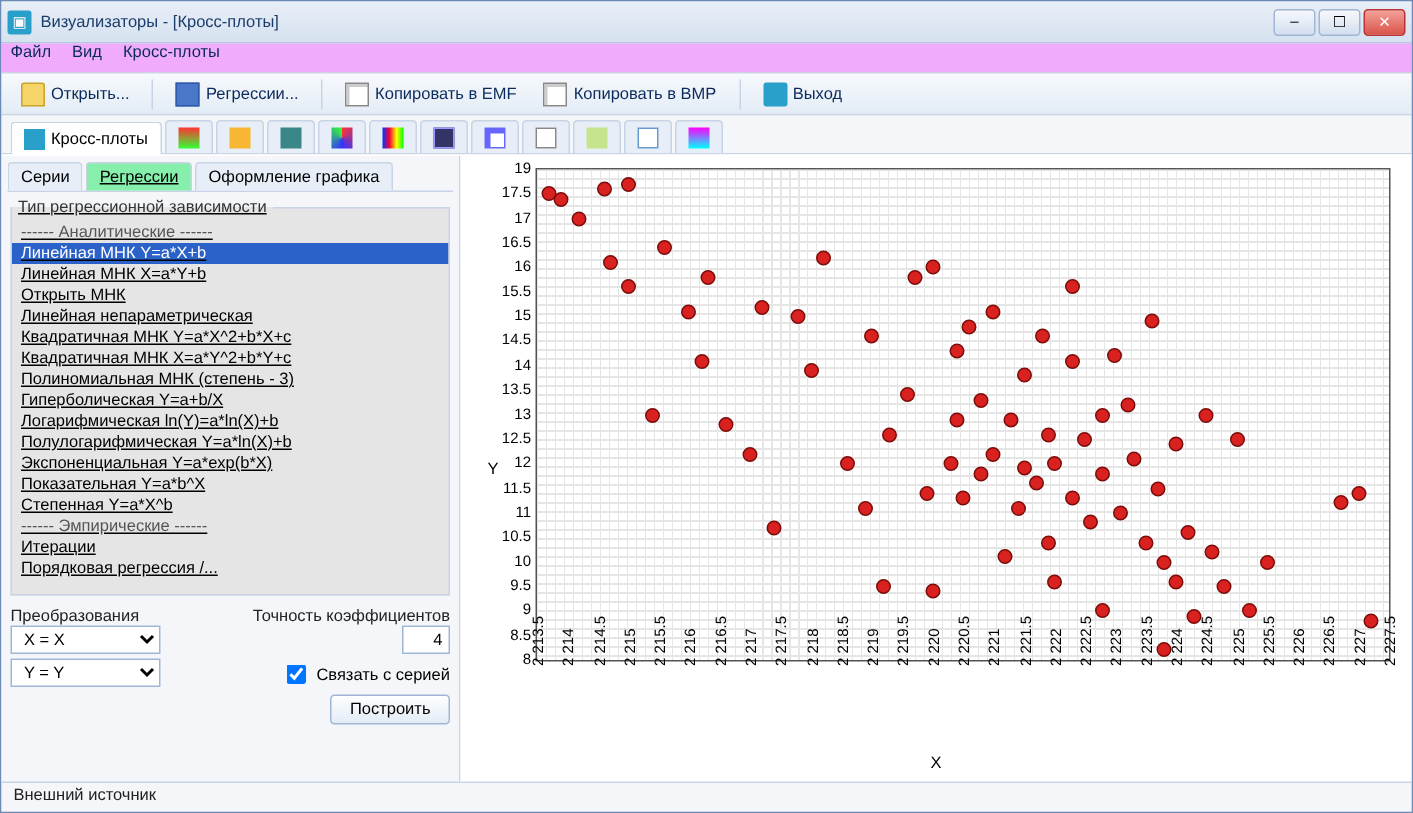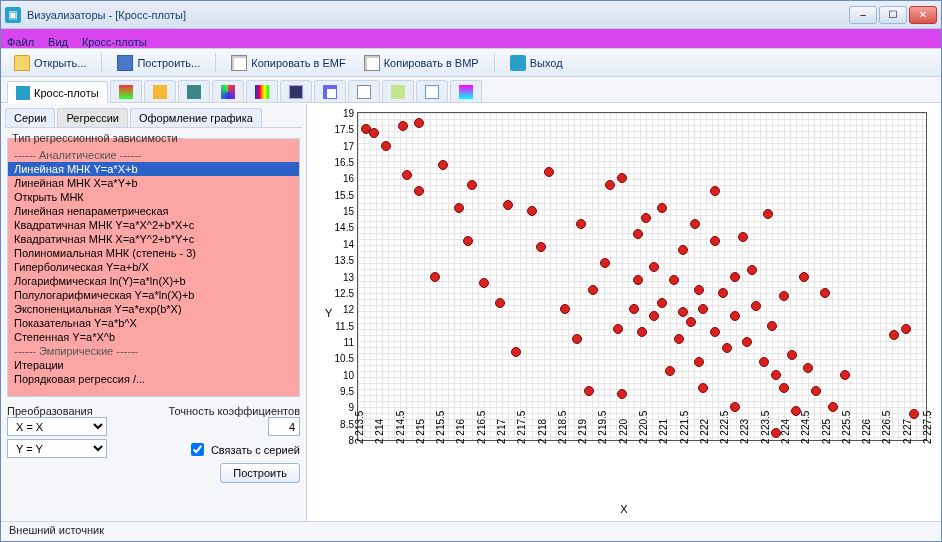--- a/index.html
+++ b/index.html
@@ -41,24 +41,24 @@
     width: 28px; height: 18px;
     background: linear-gradient(#f6f8fb,#d3dff0);
     border: 1px solid #9fb6d4;
     border-radius: 3px;
     display:flex; align-items:center; justify-content:center;
     font-size:10px;
   }
   .win-btn.close { background: linear-gradient(#f3a29a,#d9544a); color:#fff; border-color:#b33; }
   .menubar {
     height: 20px;
-    background: #d946ef;
+    background: #f0abfc;
     border-bottom: 1px solid #c8d4e6;
     display:flex;
-    align-items:flex-end;
+    align-items:flex-start;
     padding: 0 6px;
     gap: 14px;
     color:#0b2a5c;
   }
   .menubar span { cursor:default; }
   .toolbar {
     height: 28px;
     background: linear-gradient(#f7f9fc,#e3ecf6);
     border-bottom: 1px solid #c8d4e6;
     display:flex;
@@ -117,26 +117,27 @@
     border-bottom:1px solid #c8d4e6;
   }
   .subtab {
     padding:3px 8px;
     border:1px solid #c8d4e6; border-bottom:none;
     background:#e8eef7;
     border-radius:3px 3px 0 0;
     margin-right:2px;
     font-size:11px;
   }
-  .subtab.active { background:#e5e5e5; }
+  .subtab.active { background:#86efac;text-decoration:underline; }
   .groupbox {
     border:1px solid #c8d4e6;
-    background:#fca5a5;
+    background:#e5e5e5;
     margin-top:4px;
     padding:4px 0;
+    text-decoration:underline;
   }
   .groupbox legend {
     font-size:11px; color:#333;
     padding:0 4px;
   }
   .reglist {
     height: 244px;
     overflow:auto;
     font-size:11px;
   }
@@ -264,21 +265,21 @@
   </div>
 
   <div class="toolbar">
     <div class="tbtn">
       <span class="ico ico-open"></span>
       <span>Открыть...</span>
     </div>
     <div class="sep"></div>
     <div class="tbtn">
       <span class="ico ico-save"></span>
-      <span>Построить...</span>
+      <span>Регрессии...</span>
     </div>
     <div class="sep"></div>
     <div class="tbtn">
       <span class="ico ico-copy"></span>
       <span>Копировать в EMF</span>
     </div>
     <div class="tbtn">
       <span class="ico ico-copy"></span>
       <span>Копировать в BMP</span>
     </div>

